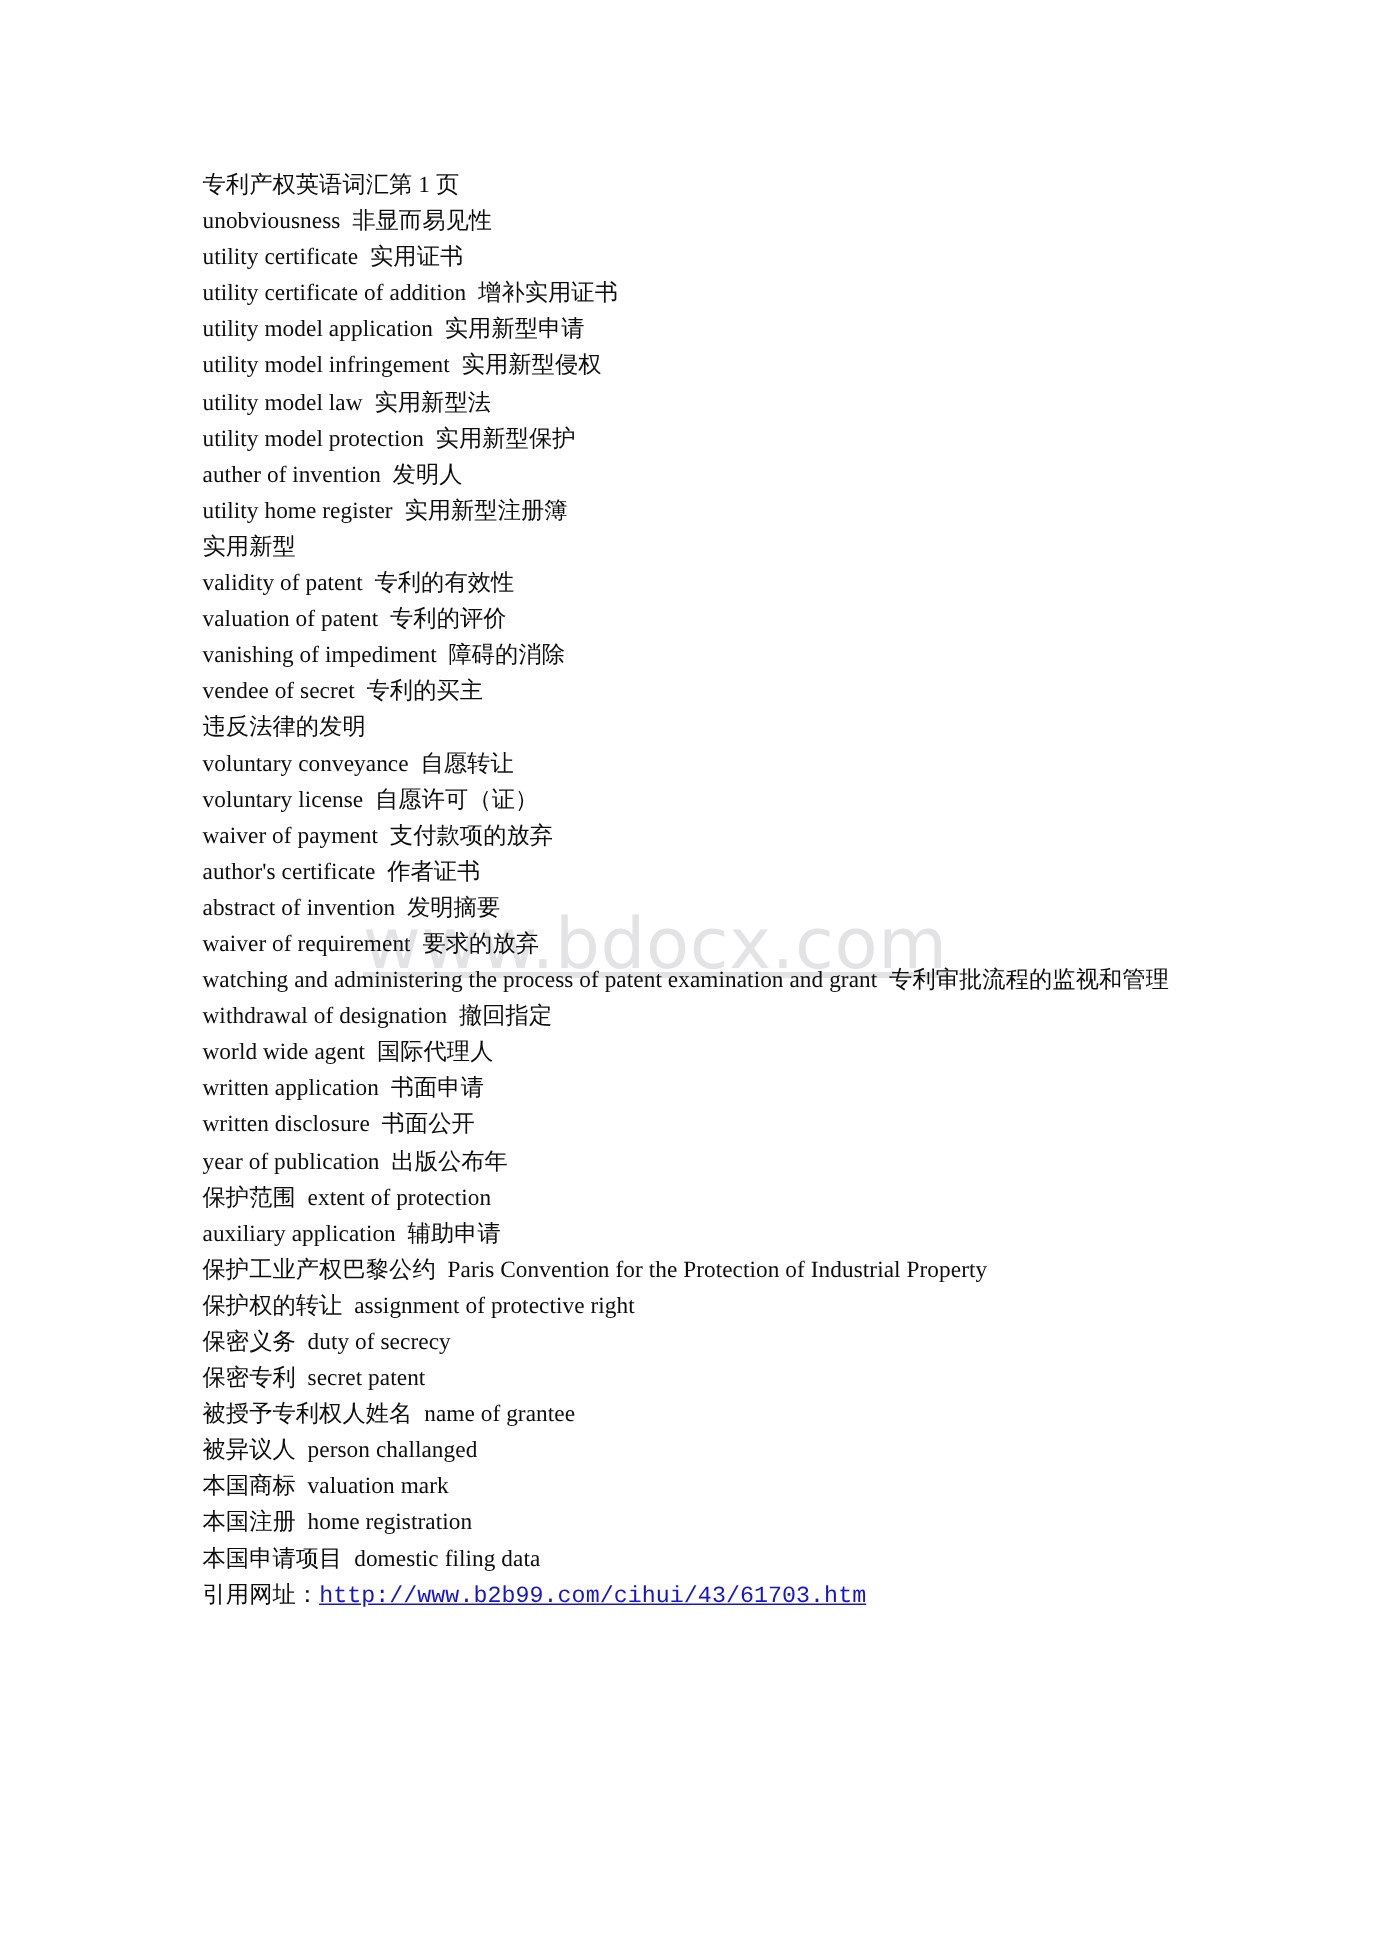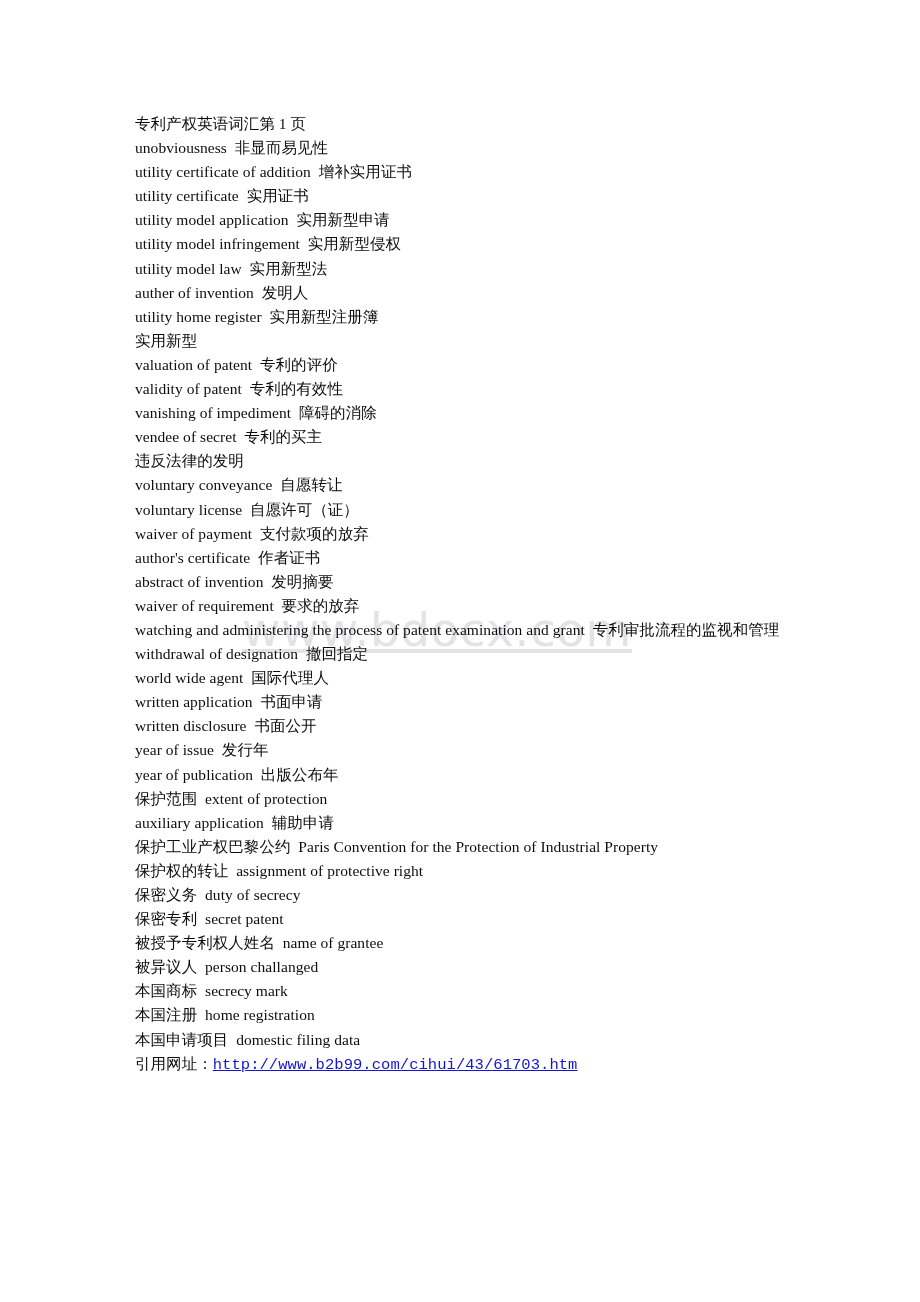--- a/index.html
+++ b/index.html
@@ -63,53 +63,53 @@
 </style>
 </head>
 <body>
 
 <div id="watermark">www.bdocx.com</div>
 
 <div id="doc">
   <div id="lines">
       <div class="line">专利产权英语词汇第 1 页</div>
       <div class="line">unobviousness  非显而易见性</div>
+      <div class="line">utility certificate  实用证书</div>
       <div class="line">utility certificate of addition  增补实用证书</div>
-      <div class="line">utility certificate  实用证书</div>
       <div class="line">utility model application  实用新型申请</div>
       <div class="line">utility model infringement  实用新型侵权</div>
       <div class="line">utility model law  实用新型法</div>
+      <div class="line">utility model protection  实用新型保护</div>
       <div class="line">auther of invention  发明人</div>
       <div class="line">utility home register  实用新型注册簿</div>
       <div class="line">实用新型</div>
+      <div class="line">validity of patent  专利的有效性</div>
       <div class="line">valuation of patent  专利的评价</div>
-      <div class="line">validity of patent  专利的有效性</div>
       <div class="line">vanishing of impediment  障碍的消除</div>
       <div class="line">vendee of secret  专利的买主</div>
       <div class="line">违反法律的发明</div>
       <div class="line">voluntary conveyance  自愿转让</div>
       <div class="line">voluntary license  自愿许可（证）</div>
       <div class="line">waiver of payment  支付款项的放弃</div>
       <div class="line">author's certificate  作者证书</div>
       <div class="line">abstract of invention  发明摘要</div>
       <div class="line">waiver of requirement  要求的放弃</div>
       <div class="line">watching and administering the process of patent examination and grant  专利审批流程的监视和管理</div>
       <div class="line">withdrawal of designation  撤回指定</div>
       <div class="line">world wide agent  国际代理人</div>
       <div class="line">written application  书面申请</div>
       <div class="line">written disclosure  书面公开</div>
-      <div class="line">year of issue  发行年</div>
       <div class="line">year of publication  出版公布年</div>
       <div class="line">保护范围  extent of protection</div>
       <div class="line">auxiliary application  辅助申请</div>
       <div class="line">保护工业产权巴黎公约  Paris Convention for the Protection of Industrial Property</div>
       <div class="line">保护权的转让  assignment of protective right</div>
       <div class="line">保密义务  duty of secrecy</div>
       <div class="line">保密专利  secret patent</div>
       <div class="line">被授予专利权人姓名  name of grantee</div>
       <div class="line">被异议人  person challanged</div>
-      <div class="line">本国商标  secrecy mark</div>
+      <div class="line">本国商标  valuation mark</div>
       <div class="line">本国注册  home registration</div>
       <div class="line">本国申请项目  domestic filing data</div>
     </div>
 
   <div class="line"><span>引用网址：</span><a class="link" href="#">http://www.b2b99.com/cihui/43/61703.htm</a></div>
 </div>
 
 </body></html>

